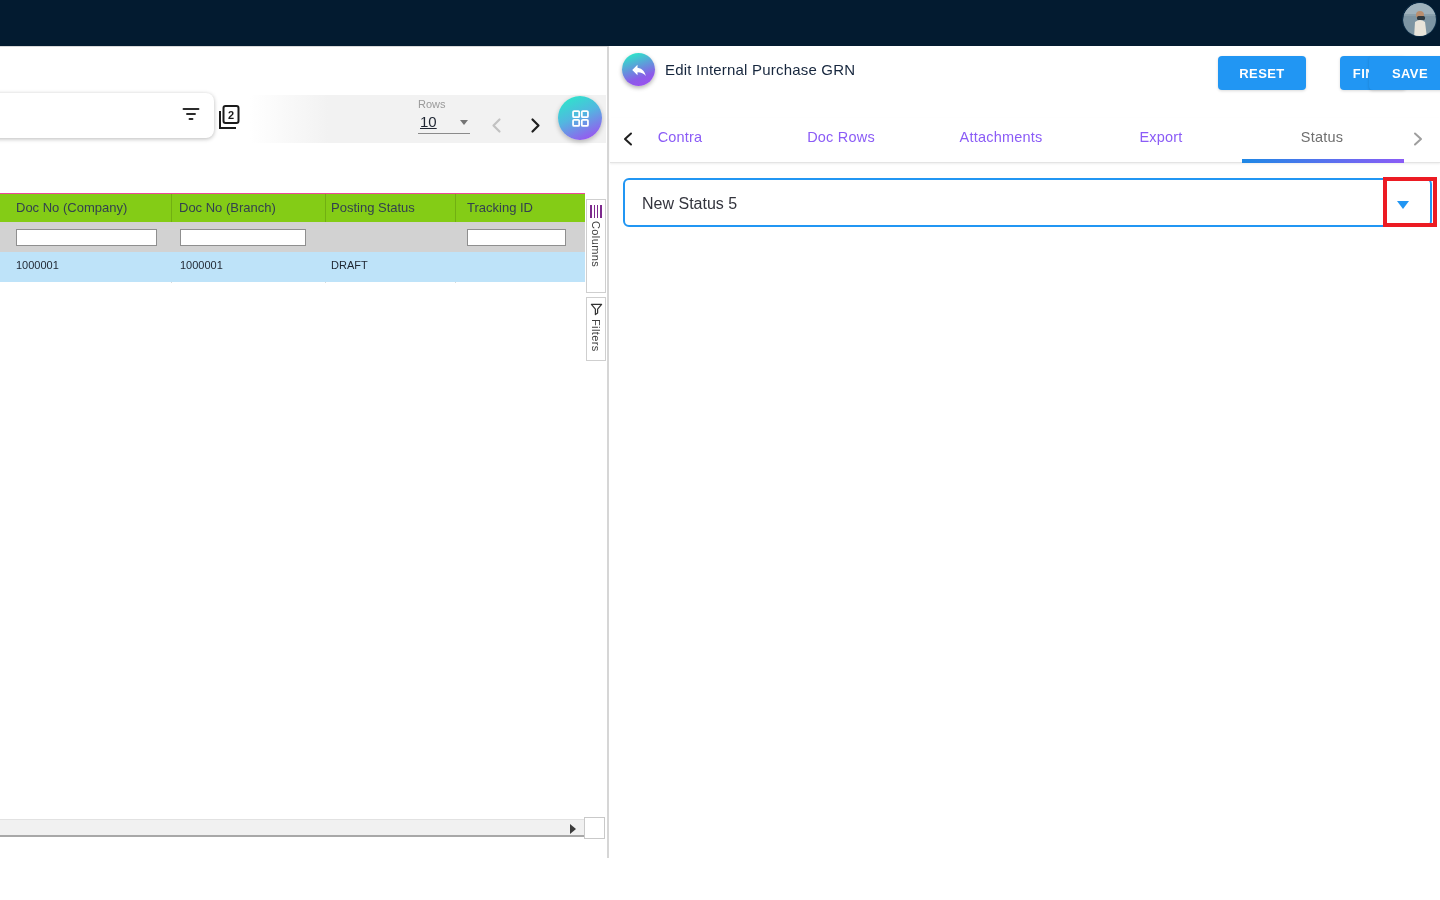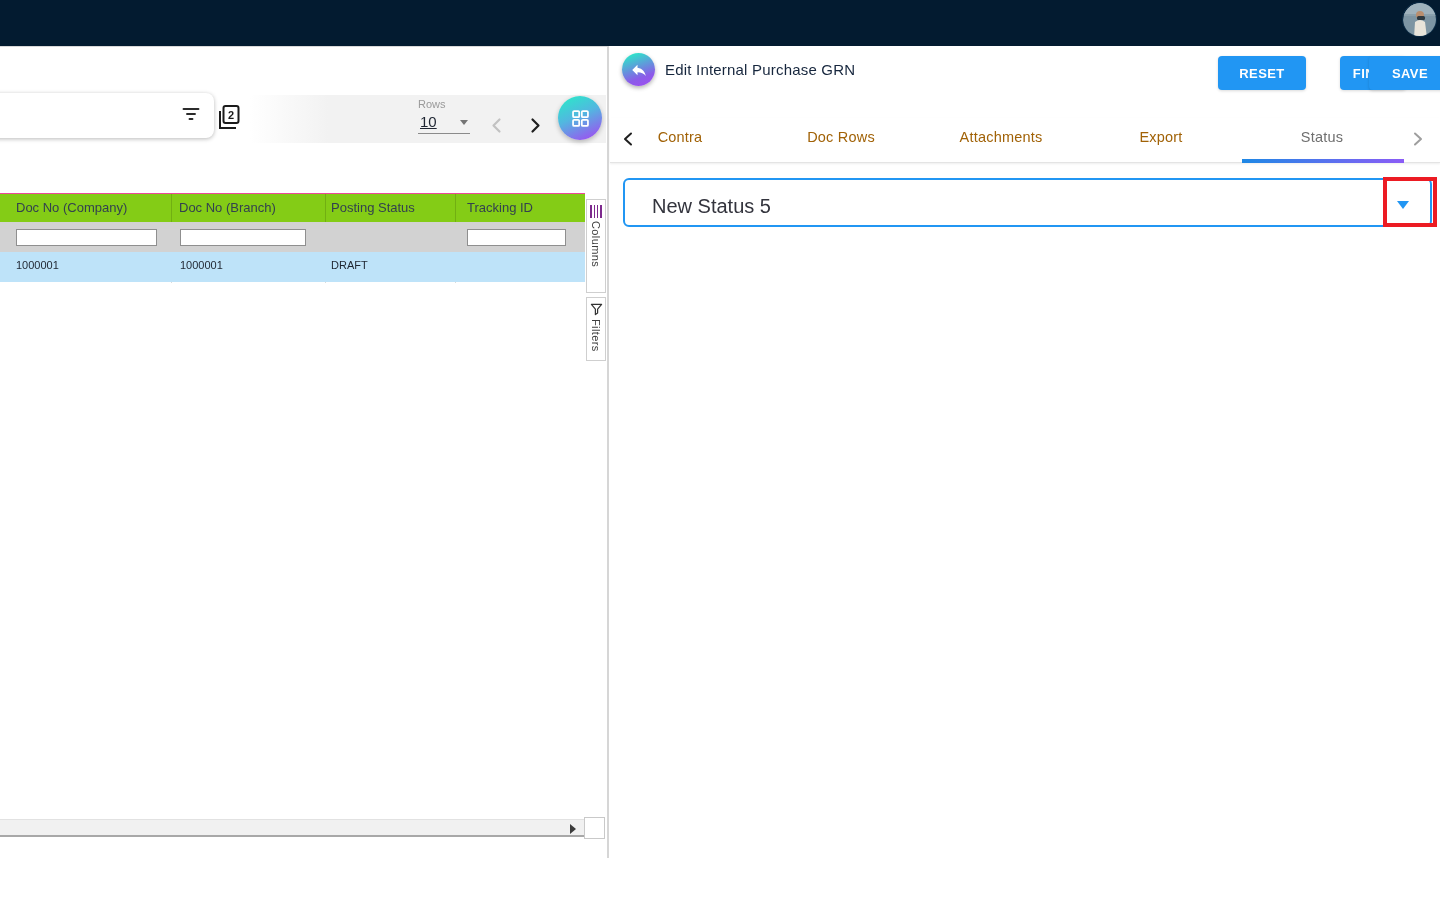--- a/index.html
+++ b/index.html
@@ -81,29 +81,29 @@
       border-radius:4px; font-family:"Liberation Sans",sans-serif; font-size:13px;
       font-weight:bold; letter-spacing:.4px; cursor:pointer;
       box-shadow:0 1px 3px rgba(0,0,0,.15); }
   .reset-button { left:1218px; width:88px; }
   .final-button { left:1296px; width:66px;margin-left:44px; }
   .save-button  { left:1369px; width:82px; }
 
   .tab-bar { left:610px; top:118px; width:830px; height:45px; background:#fff;
       border-bottom:1px solid #e4e4e4; box-shadow:0 1px 2px rgba(0,0,0,.07); }
   .tab { position:absolute; top:11px; transform:translateX(-50%); font-size:14.5px;
-      color:#a16207; cursor:pointer; white-space:nowrap; letter-spacing:.2px; }
+      color:#8b5cf6; cursor:pointer; white-space:nowrap; letter-spacing:.2px; }
   .tab.active { color:#6f6f6f; }
   .tab-underline { left:1242px; top:159px; width:162px; height:3.5px;
       background:linear-gradient(90deg,#1E88E5 0%,#8B5CF6 100%); }
   .tab-chevron { position:absolute; top:13px; cursor:pointer; }
 
   .status-dropdown { left:623px; top:178px; width:809px; height:49px; background:#fff;
       border:2px solid #2196F3; border-radius:6px; cursor:pointer; }
-  .status-value { position:absolute; left:27px; top:15px; font-size:20px; color:#33343d; }
+  .status-value { position:absolute; left:17px; top:15px; font-size:16px; color:#33343d; }
   .dropdown-caret { position:absolute; right:21px; top:21px; width:0; height:0;
       border-left:6px solid transparent; border-right:6px solid transparent;
       border-top:8px solid #2196F3; }
   .annotation-box { left:1383px; top:177px; width:54px; height:50px;
       border:4px solid #EC1B23; background:transparent; z-index:50; }
 </style>
 </head>
 <body>
 
 <div class="abs topbar"></div>

